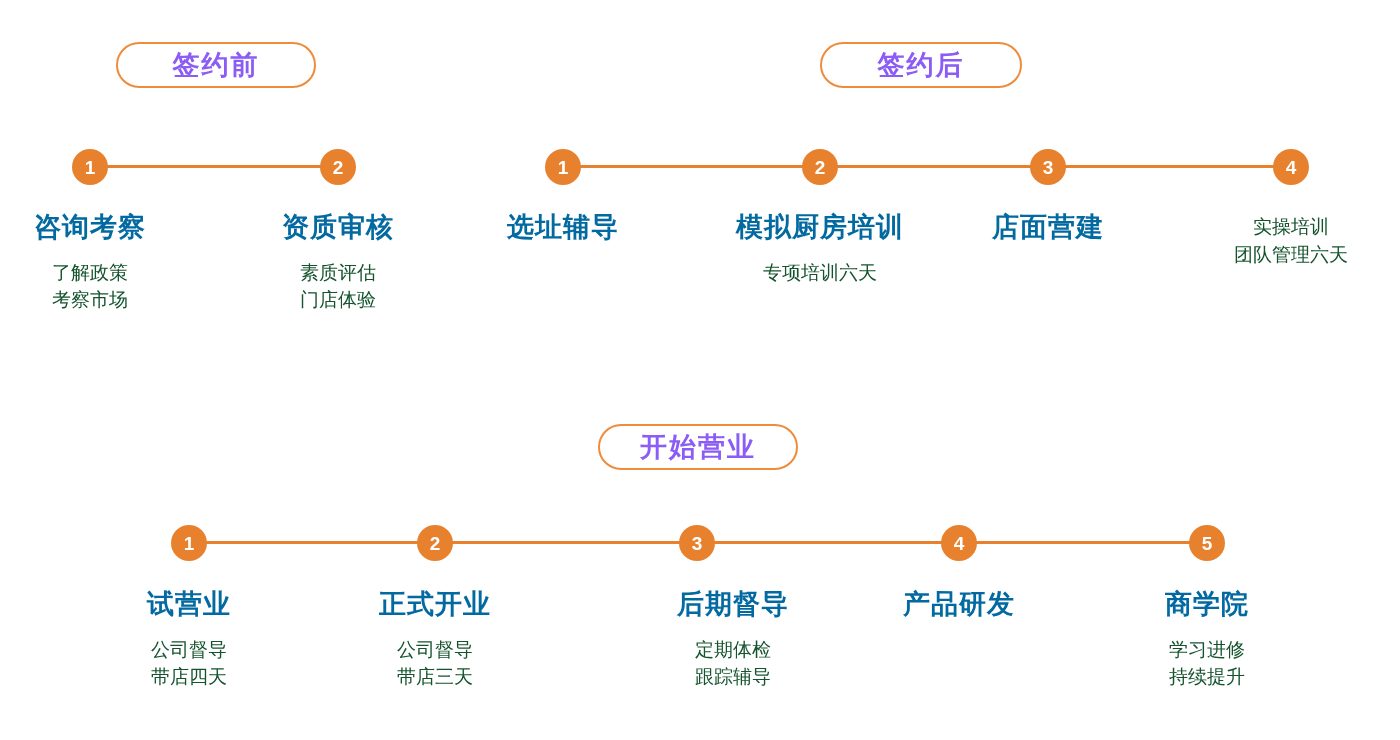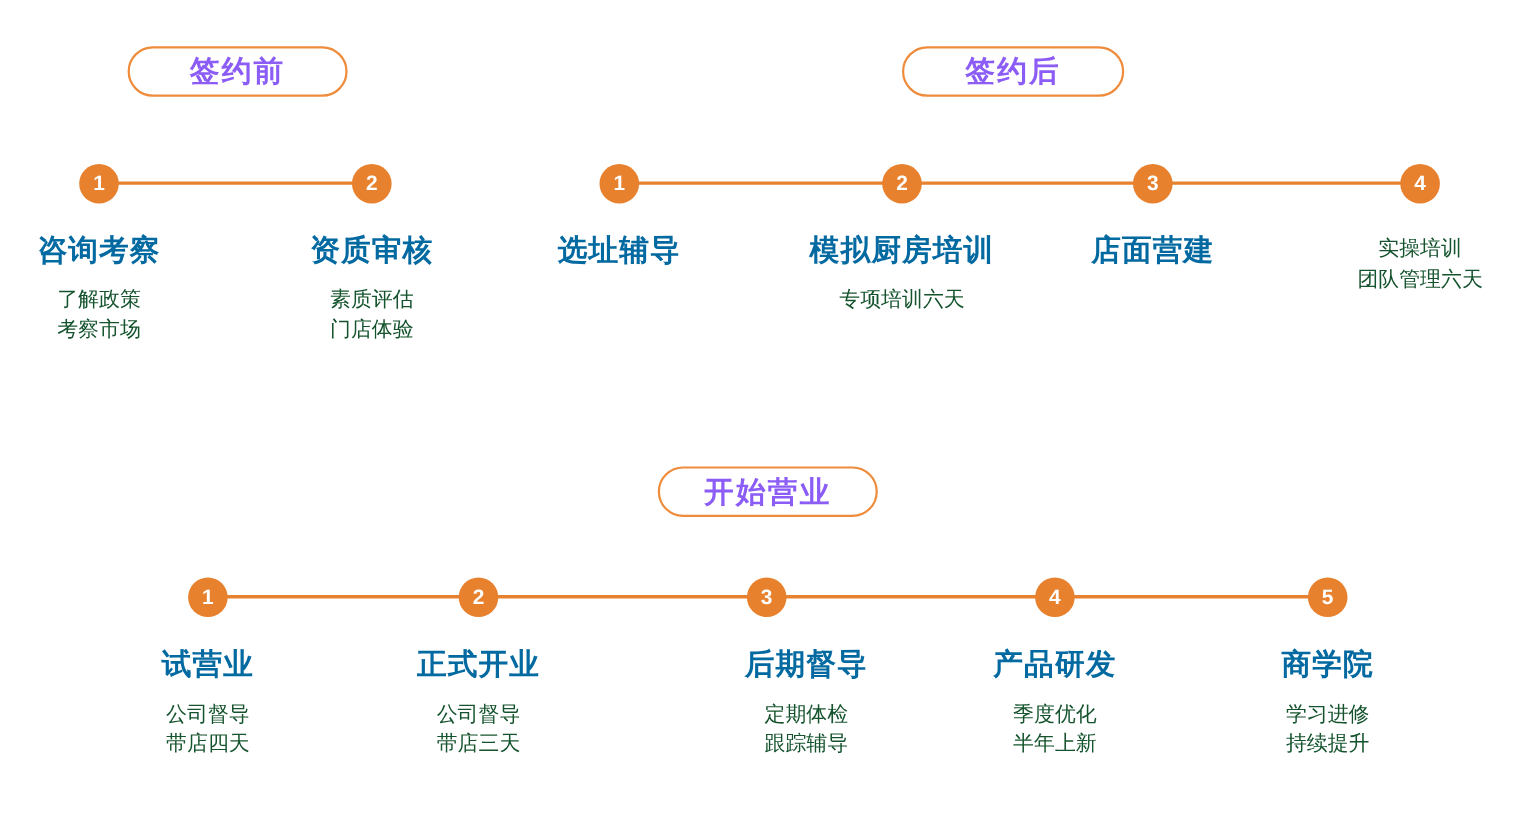--- a/index.html
+++ b/index.html
@@ -170,24 +170,20 @@
         <div class="step-sub">
           <div>定期体检</div>
           <div>跟踪辅导</div>
         </div>
       </div>
       <div class="circle" style="left: 959px; top: 543px;">
         <span>4</span>
       </div>
       <div class="step-text" style="left: 959px; top: 590px;">
         <div class="step-title">产品研发</div>
-        <div class="step-sub">
-          <div>季度优化</div>
-          <div>半年上新</div>
-        </div>
       </div>
       <div class="circle" style="left: 1207px; top: 543px;">
         <span>5</span>
       </div>
       <div class="step-text" style="left: 1207px; top: 590px;">
         <div class="step-title">商学院</div>
         <div class="step-sub">
           <div>学习进修</div>
           <div>持续提升</div>
         </div>

